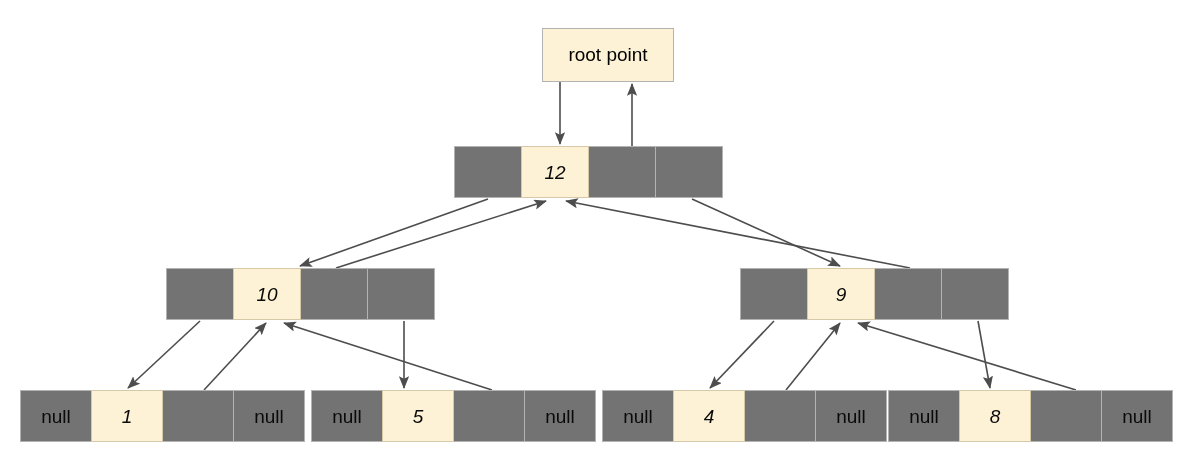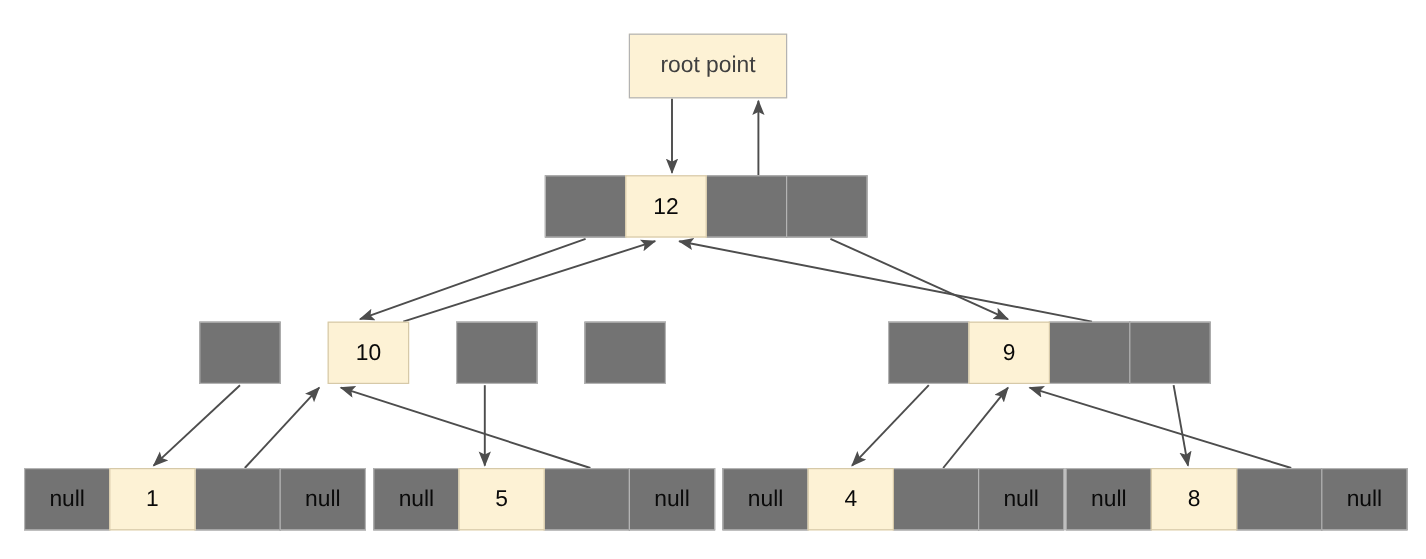--- a/index.html
+++ b/index.html
@@ -44,32 +44,34 @@
     margin-left: -1px;
   }
   .cell:first-child {
     margin-left: 0;
   }
   .cell.fill {
     background: #fdf2d5;
     border-color: #d6c9a8;
     position: relative;
     z-index: 1;
+    font-style: italic;
   }
   .rootbox {
     position: absolute;
     box-sizing: border-box;
     border: 1px solid #b3b3b3;
     background: #fdf2d5;
     display: flex;
     align-items: center;
     justify-content: center;
     font-size: 19px;
-    color: #404040;
+    color: #000000;
     z-index: 2;
+    margin-left: 18px;
   }
 </style>
 </head>
 <body>
 
 <div id="stage">
 
   <svg id="edge-layer" viewBox="0 0 1188 466" width="1188" height="466">
     <defs>
       <marker id="ah" markerWidth="9" markerHeight="9" refX="7.4" refY="3.2" orient="auto" markerUnits="strokeWidth">
@@ -98,21 +100,21 @@
     <span>root point</span>
   </div>
 
   <div id="node-layer">
       <div class="node" style="left: 454px; top: 146px; height: 52px;">
         <div class="cell" style="width: 68px; height: 52px; border-color: rgb(179, 179, 179);"></div>
         <div class="cell fill" style="width: 68px; height: 52px; background: rgb(253, 242, 213); border-color: rgb(214, 201, 168);">12</div>
         <div class="cell" style="width: 68px; height: 52px; border-color: rgb(179, 179, 179);"></div>
         <div class="cell" style="width: 68px; height: 52px; border-color: rgb(179, 179, 179);"></div>
       </div>
-      <div class="node" style="left: 166px; top: 268px; height: 67px; gap: 40px;">
+      <div class="node" style="left: 166px; top: 268px; height: 67px;">
         <div class="cell" style="width: 68px; height: 52px; border-color: rgb(179, 179, 179);"></div>
         <div class="cell fill" style="width: 68px; height: 52px; background: rgb(253, 242, 213); border-color: rgb(214, 201, 168);">10</div>
         <div class="cell" style="width: 68px; height: 52px; border-color: rgb(179, 179, 179);"></div>
         <div class="cell" style="width: 68px; height: 52px; border-color: rgb(179, 179, 179);"></div>
       </div>
       <div class="node" style="left: 740px; top: 268px; height: 52px;">
         <div class="cell" style="width: 68px; height: 52px; border-color: rgb(179, 179, 179);"></div>
         <div class="cell fill" style="width: 68px; height: 52px; background: rgb(253, 242, 213); border-color: rgb(214, 201, 168);">9</div>
         <div class="cell" style="width: 68px; height: 52px; border-color: rgb(179, 179, 179);"></div>
         <div class="cell" style="width: 68px; height: 52px; border-color: rgb(179, 179, 179);"></div>

